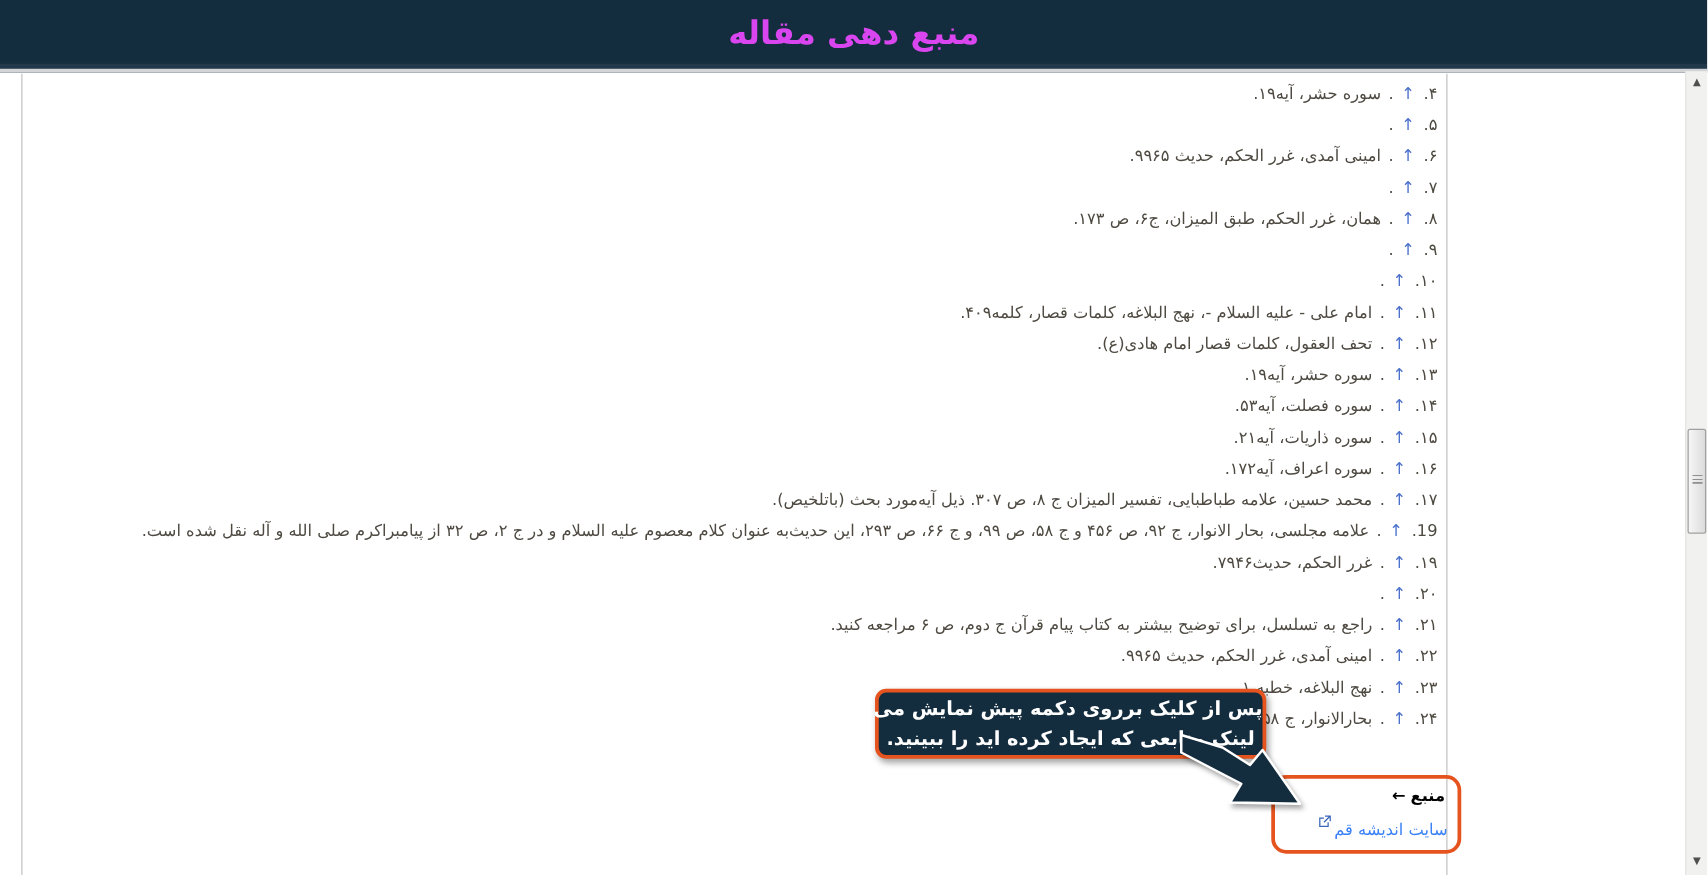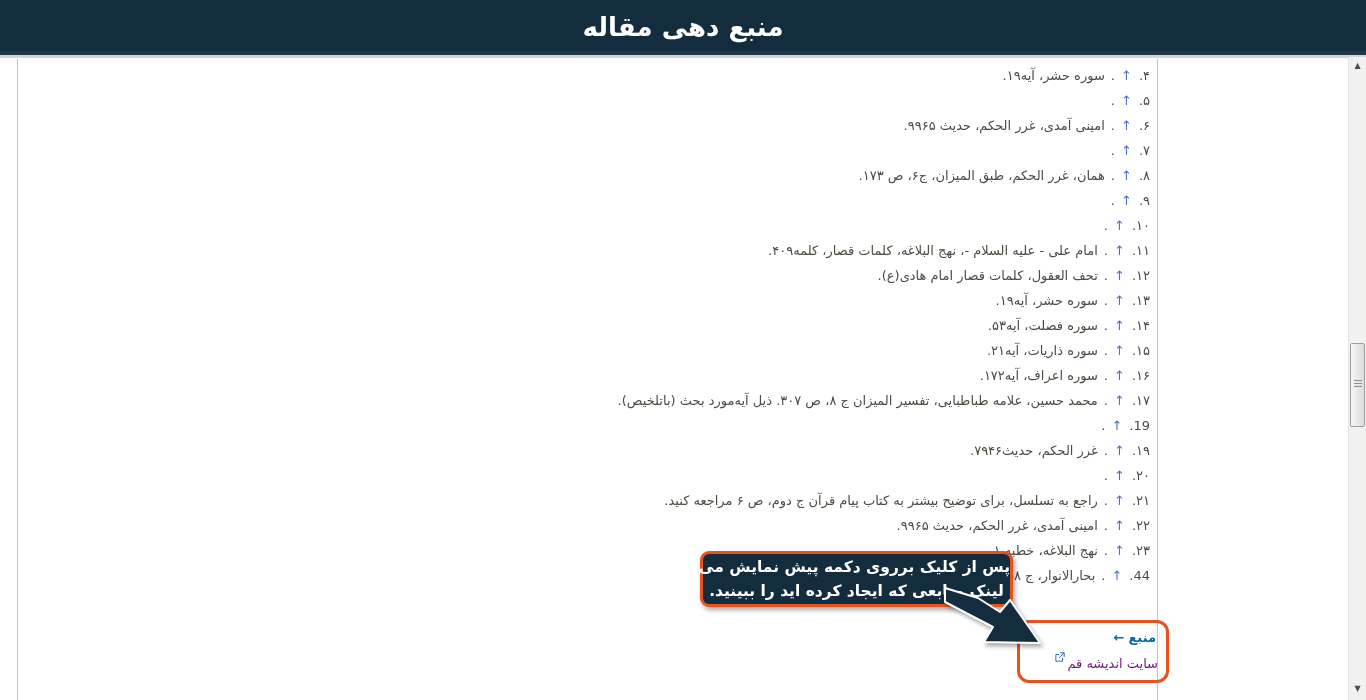--- a/index.html
+++ b/index.html
@@ -2,21 +2,21 @@
 <html><head>
 <meta charset="utf-8">
 <style>
   html,body{margin:0;padding:0;}
   body{font-family:"DejaVu Sans",sans-serif;background:#fff;}
   .page{position:relative;width:1366px;height:700px;overflow:hidden;background:#fff;}
 
   
   .header{position:absolute;top:0;left:0;width:1366px;height:55px;background:#132c3e;
           border-bottom:3px solid #d2d4d7;box-shadow:inset 0 -4px 0 rgba(255,255,255,0.06);}
-  .header-title{width:100%;text-align:center;color:#ffffff;font-weight:bold;font-size:26px;
+  .header-title{width:100%;text-align:center;color:#d946ef;font-weight:bold;font-size:26px;
                 line-height:54px;direction:rtl;}
 
   
   .border-left{position:absolute;left:17px;top:59px;width:1px;height:641px;background:#c3c3c3;}
   .border-right{position:absolute;left:1157px;top:59px;width:1px;height:641px;background:#c3c3c3;}
 
   
   .ref-list{position:absolute;top:63px;left:18px;width:1136px;direction:rtl;}
   .ref-row{display:flex;direction:rtl;align-items:baseline;height:25px;line-height:25px;
            white-space:nowrap;padding-left:0;padding-right:4px;font-size:13px;color:#4e4a42;}
@@ -33,24 +33,24 @@
                 line-height:24px;white-space:nowrap;}
   .tooltip-line.first{margin-top:1px;}
 
   .annot-arrow{position:absolute;left:942px;top:586px;width:110px;height:62px;z-index:6;
                filter:drop-shadow(2px 3px 2px rgba(0,0,0,0.35));}
 
   
   .source-box{position:absolute;left:1017px;top:620px;width:146px;height:57px;
               border:3px solid #e5541f;border-radius:12px;z-index:4;background:transparent;}
   .source-head{direction:ltr;text-align:right;padding:6px 10px 0 0;font-size:13px;
-               font-weight:bold;color:#0369a1;line-height:18px;white-space:nowrap;}
+               font-weight:bold;color:#000000;line-height:18px;white-space:nowrap;}
   .source-head .arrow-glyph{font-weight:bold;margin-right:4px;}
   .source-link-row{direction:rtl;text-align:right;padding-right:8px;line-height:20px;white-space:nowrap;}
-  .source-link{color:#701a75;font-size:13px;text-decoration:none;cursor:pointer;}
+  .source-link{color:#3b82f6;font-size:13px;text-decoration:none;cursor:pointer;}
   .ext-icon{display:inline-block;vertical-align:super;margin-right:2px;}
 
   
   .scrollbar{position:absolute;right:0;top:57px;width:17px;height:643px;background:#f1f1ef;
              border-left:1px solid #e4e4e2;}
   .sb-btn{position:absolute;left:0;width:17px;height:17px;text-align:center;color:#4f4f4f;
           font-size:8px;line-height:17px;cursor:pointer;}
   .sb-btn.up{top:0;}
   .sb-btn.down{bottom:3px;}
   .sb-thumb{position:absolute;left:1px;top:286px;width:13px;height:82px;cursor:pointer;
@@ -149,20 +149,21 @@
     <div class="ref-row">
         <span class="ref-num">۱۷.</span>
         <a class="ref-up">↑</a>
         <span class="ref-sep">.</span>
         <span class="ref-text">محمد حسین، علامه طباطبایی، تفسیر المیزان ج ۸، ص ۳۰۷. ذیل آیه‌مورد بحث (باتلخیص).</span>
       </div>
     <div class="ref-row">
         <span class="ref-num">19.</span>
         <a class="ref-up">↑</a>
         <span class="ref-sep">.</span>
+        <span class="ref-text">علامه مجلسی، بحار الانوار، ج ۹۲، ص ۴۵۶ و ج ۵۸، ص ۹۹، و ج ۶۶، ص ۲۹۳، این حدیث‌به عنوان کلام معصوم علیه السلام و در ج ۲، ص ۳۲ از پیامبراکرم صلی الله و آله نقل شده است.</span>
       </div>
     <div class="ref-row">
         <span class="ref-num">۱۹.</span>
         <a class="ref-up">↑</a>
         <span class="ref-sep">.</span>
         <span class="ref-text">غرر الحکم، حدیث۷۹۴۶.</span>
       </div>
     <div class="ref-row">
         <span class="ref-num">۲۰.</span>
         <a class="ref-up">↑</a>
@@ -180,21 +181,21 @@
         <span class="ref-sep">.</span>
         <span class="ref-text">امینی آمدی، غرر الحکم، حدیث ۹۹۶۵.</span>
       </div>
     <div class="ref-row">
         <span class="ref-num">۲۳.</span>
         <a class="ref-up">↑</a>
         <span class="ref-sep">.</span>
         <span class="ref-text">نهج البلاغه، خطبه ۱.</span>
       </div>
     <div class="ref-row">
-        <span class="ref-num">44.</span>
+        <span class="ref-num">۲۴.</span>
         <a class="ref-up">↑</a>
         <span class="ref-sep">.</span>
         <span class="ref-text">بحارالانوار، ج ۵۸، ص ۱</span>
       </div>
   </div>
 
   <div class="tooltip">
     <div class="tooltip-line first">پس از کلیک برروی دکمه پیش نمایش می توانید</div>
     <div class="tooltip-line">لینک منابعی که ایجاد کرده اید را ببینید.</div>
   </div>

